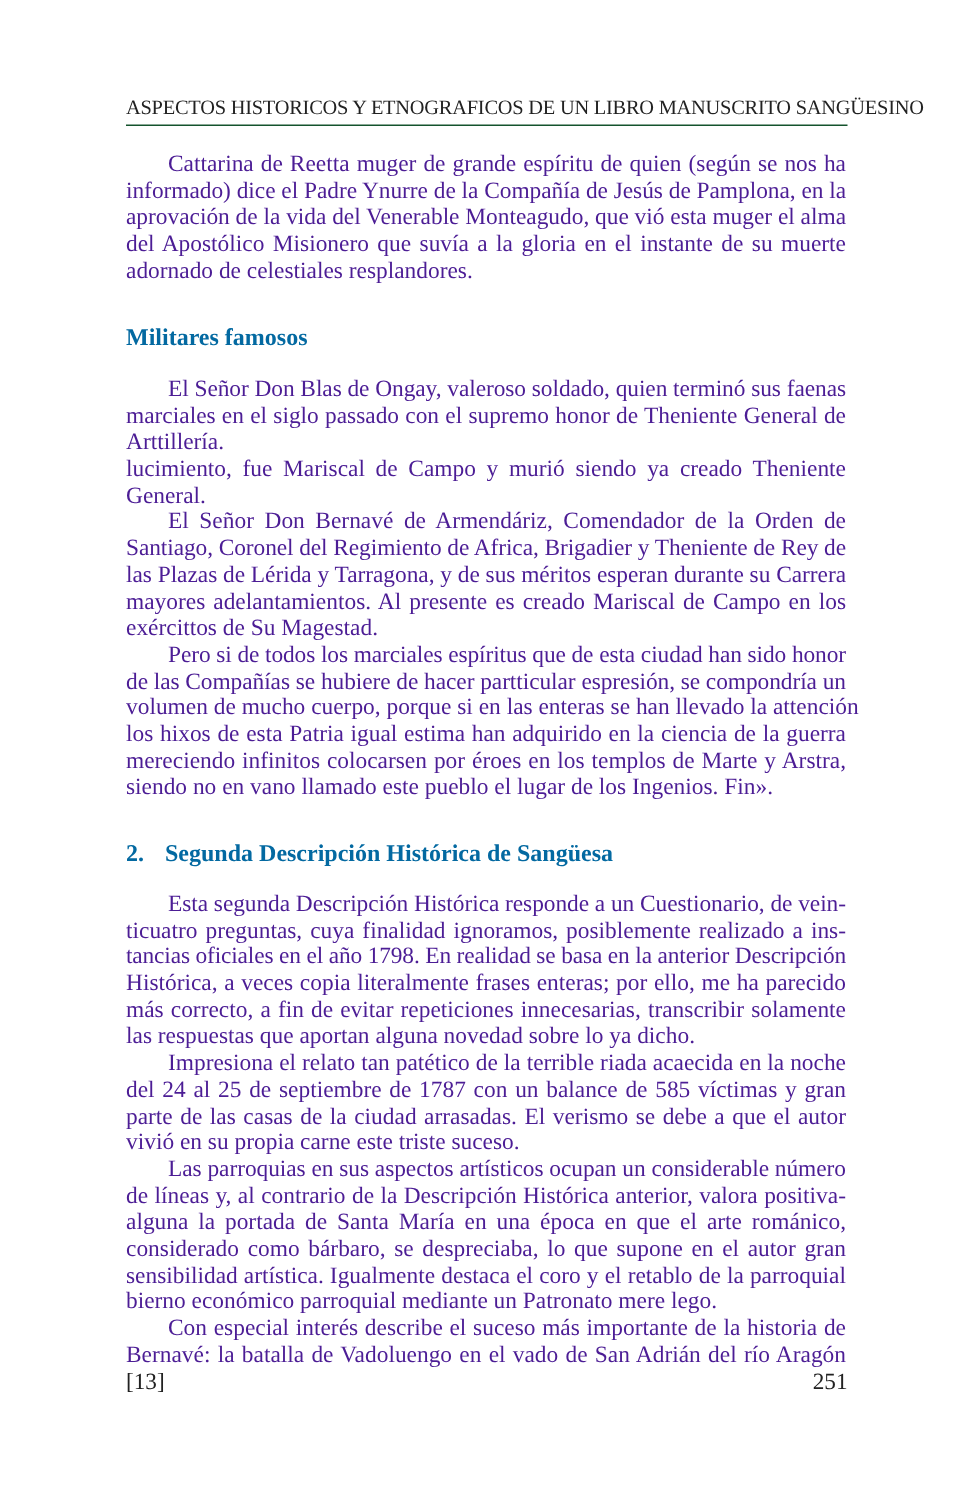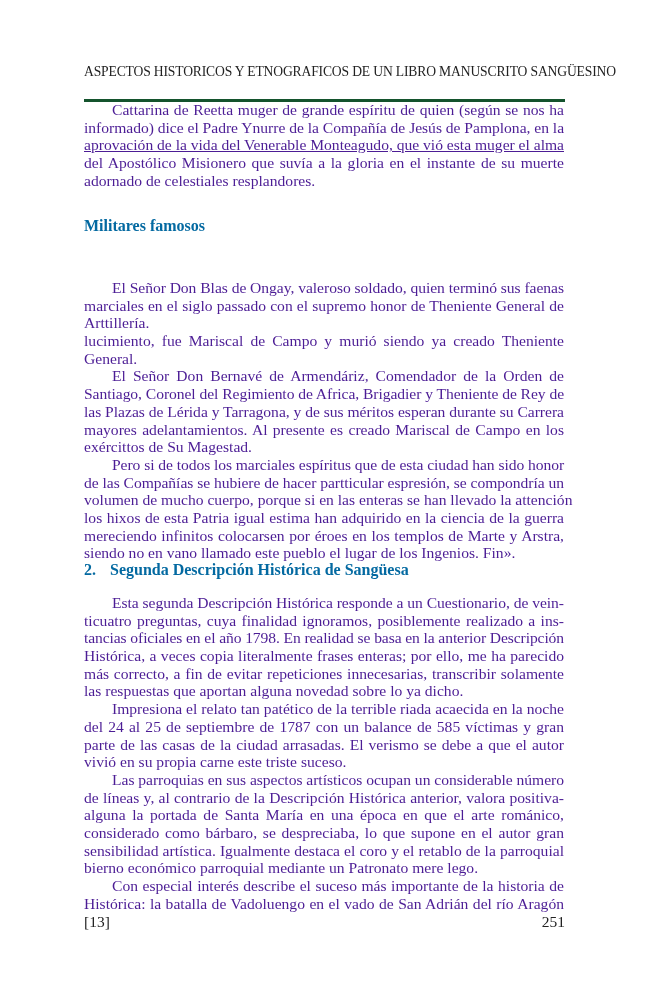--- a/index.html
+++ b/index.html
@@ -23,22 +23,22 @@
   }
   .running-head {
     position: absolute;
     left: 0;
     top: 64px;
     width: 481px;
     font-size: 13.6px;
     letter-spacing: -0.15px;
     white-space: nowrap;
     line-height: 16px;
-    padding-bottom: 19px;
-    border-bottom: 3px solid #14532d;
+    padding-bottom: 3px;
+    border-bottom: 1px solid #14532d;
     color: #222;
   }
   .block {
     position: absolute;
     left: 0;
     width: 480px;
     font-size: 15.6px;
     line-height: 17.7px;
     text-align: justify;
     color: #4c1d95;
@@ -82,28 +82,28 @@
 </head>
 <body>
 
 <div class="page">
 
   <div class="running-head">ASPECTOS HISTORICOS Y ETNOGRAFICOS DE UN LIBRO MANUSCRITO SANGÜESINO</div>
 
   <div class="block" style="top:101px;">
     <span class="line indent">Cattarina de Reetta muger de grande espíritu de quien (según se nos ha</span>
     <span class="line" style="letter-spacing: -0.024px;">informado) dice el Padre Ynurre de la Compañía de Jesús de Pamplona, en la</span>
-    <span class="line" style="letter-spacing: -0.011px; text-decoration: underline;">aprovación de la vida del Venerable Monteagudo, que vió esta muger el alma</span>
+    <span class="line" style="letter-spacing: -0.011px;">aprovación de la vida del Venerable Monteagudo, que vió esta muger el alma</span>
     <span class="line">del Apostólico Misionero que suvía a la gloria en el instante de su muerte</span>
     <span class="line last">adornado de celestiales resplandores.</span>
   </div>
 
   <div class="heading" style="top:217px;">Militares famosos</div>
 
-  <div class="block" style="top:251px;margin-top:28px;">
+  <div class="block" style="top:251px;">
     <div>
       <span class="line indent" style="letter-spacing: -0.043px;">El Señor Don Blas de Ongay, valeroso soldado, quien terminó sus faenas</span>
       <span class="line">marciales en el siglo passado con el supremo honor de Theniente General de</span>
       <span class="line last">Arttillería.</span>
     </div>
     <div>
       <span class="line">lucimiento, fue Mariscal de Campo y murió siendo ya creado Theniente</span>
       <span class="line last">General.</span>
     </div>
     <div>
@@ -145,21 +145,21 @@
     <div>
       <span class="line indent" style="letter-spacing: -0.032px;">Las parroquias en sus aspectos artísticos ocupan un considerable número</span>
       <span class="line">de líneas y, al contrario de la Descripción Histórica anterior, valora positiva-</span>
       <span class="line">alguna la portada de Santa María en una época en que el arte románico,</span>
       <span class="line">considerado como bárbaro, se despreciaba, lo que supone en el autor gran</span>
       <span class="line">sensibilidad artística. Igualmente destaca el coro y el retablo de la parroquial</span>
       <span class="line last">bierno económico parroquial mediante un Patronato mere lego.</span>
     </div>
     <div>
       <span class="line indent">Con especial interés describe el suceso más importante de la historia de</span>
-      <span class="line">Histórica: la batalla de Vadoluengo en el vado de San Adrián del río Aragón</span>
+      <span class="line">Bernavé: la batalla de Vadoluengo en el vado de San Adrián del río Aragón</span>
     </div>
   </div>
 
   <div class="footer">
     <span class="left">[13]</span>
     <span class="right">251</span>
   </div>
 
 </div>
 

